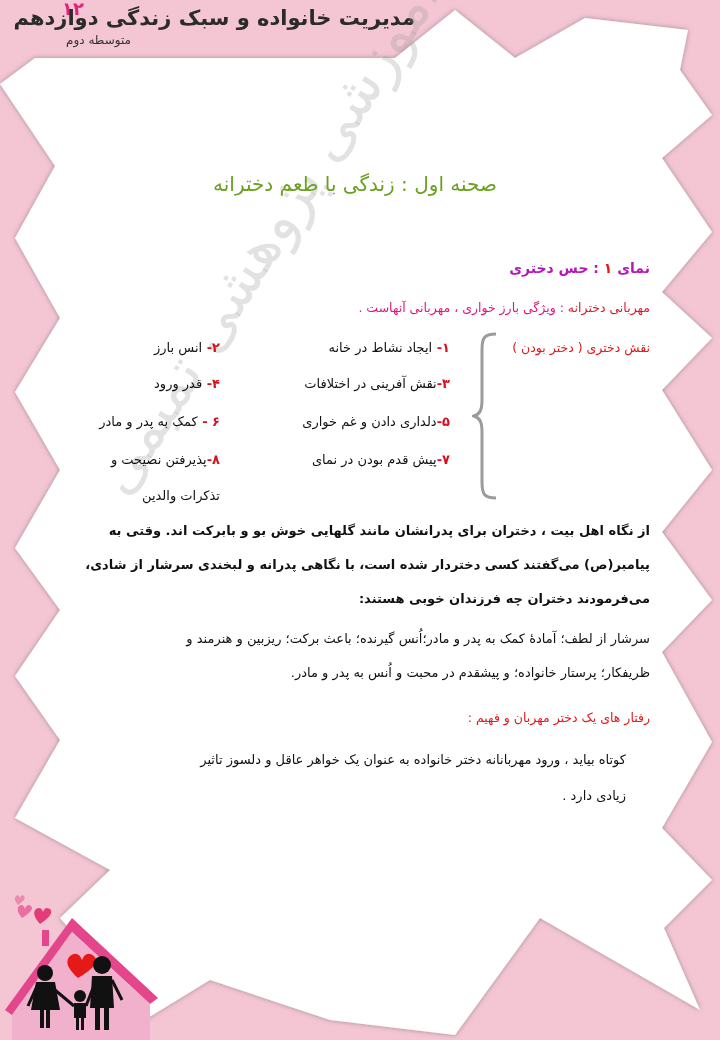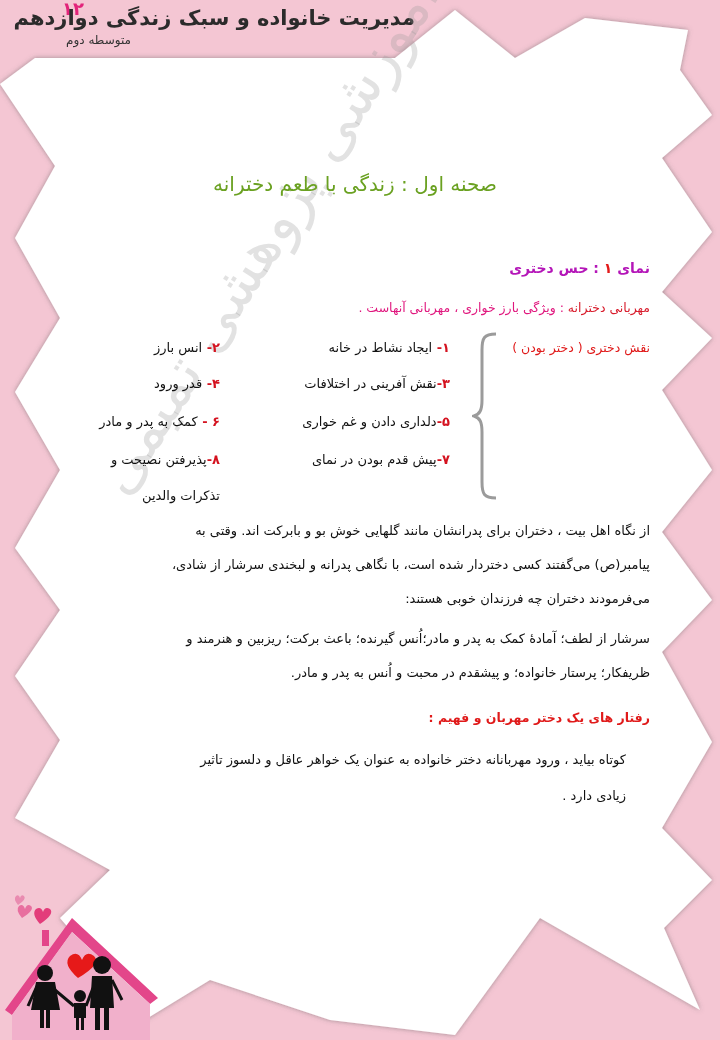--- a/index.html
+++ b/index.html
@@ -49,21 +49,21 @@
   .items { position:absolute; right:0; top:0; width:590px; height:600px; }
   .item {
     position:absolute; font-size:13px; color:#111; white-space:nowrap;
   }
   .item .n { color:#d4121f; font-weight:bold; }
   .para {
     position:absolute; right:0; width:590px; font-size:13px; line-height:34px;
     text-align:justify; color:#111;
   }
   .behavior-title {
-    position:absolute; top:710px; right:0; font-size:12.5px; font-weight:bold; color:#e01a1a;
+    position:absolute; top:710px; right:0; font-size:12.5px; font-weight:normal; color:#e01a1a;
   }
   .bullet {
     position:absolute; top:742px; right:0; width:590px; font-size:13px; line-height:36px; color:#111;
   }
   .bullet .check { color:#e0177e; margin-left:10px; }
   .bullet-line { display:block; padding-right:24px; }
   .bullet-line.first { padding-right:0; }
   .watermark {
     position:absolute; left:80px; top:470px; transform:rotate(-58deg);
     transform-origin:left top; font-size:58px; color:rgba(150,150,150,0.28);
@@ -118,21 +118,21 @@
 
     <div class="item" style="right:200px; top:414px;"><span class="n">۵</span><span class="n">-</span><span>دلداری دادن و غم خواری</span></div>
     <div class="item" style="right:430px; top:414px;"><span class="n">۶</span><span class="n"> - </span><span>کمک به پدر و مادر</span></div>
 
     <div class="item" style="right:200px; top:452px;"><span class="n">۷</span><span class="n">-</span><span>پیش قدم بودن در نمای</span></div>
     <div class="item" style="right:430px; top:452px;"><span class="n">۸</span><span class="n">-</span><span>پذیرفتن نصیحت و</span></div>
 
     <div class="item" style="right:430px; top:488px;">تذکرات والدین</div>
   </div>
 
-  <div class="para" style="top:514px;">
+  <div class="para" style="top:514px;font-weight:bold;">
     <div>از نگاه اهل بیت ، دختران برای پدرانشان مانند گلهایی خوش بو و بابرکت اند. وقتی به</div>
     <div>پیامبر(ص) می‌گفتند کسی دختردار شده است، با نگاهی پدرانه و لبخندی سرشار از شادی،</div>
     <div>می‌فرمودند دختران چه فرزندان خوبی هستند:</div>
   </div>
 
   <div class="para" style="top:622px;">
     <div>سرشار از لطف؛ آمادۀ کمک به پدر و مادر؛اُنس گیرنده؛ باعث برکت؛ ریزبین و هنرمند و</div>
     <div>ظریفکار؛ پرستار خانواده؛ و پیشقدم در محبت و اُنس به پدر و مادر.</div>
   </div>
 

